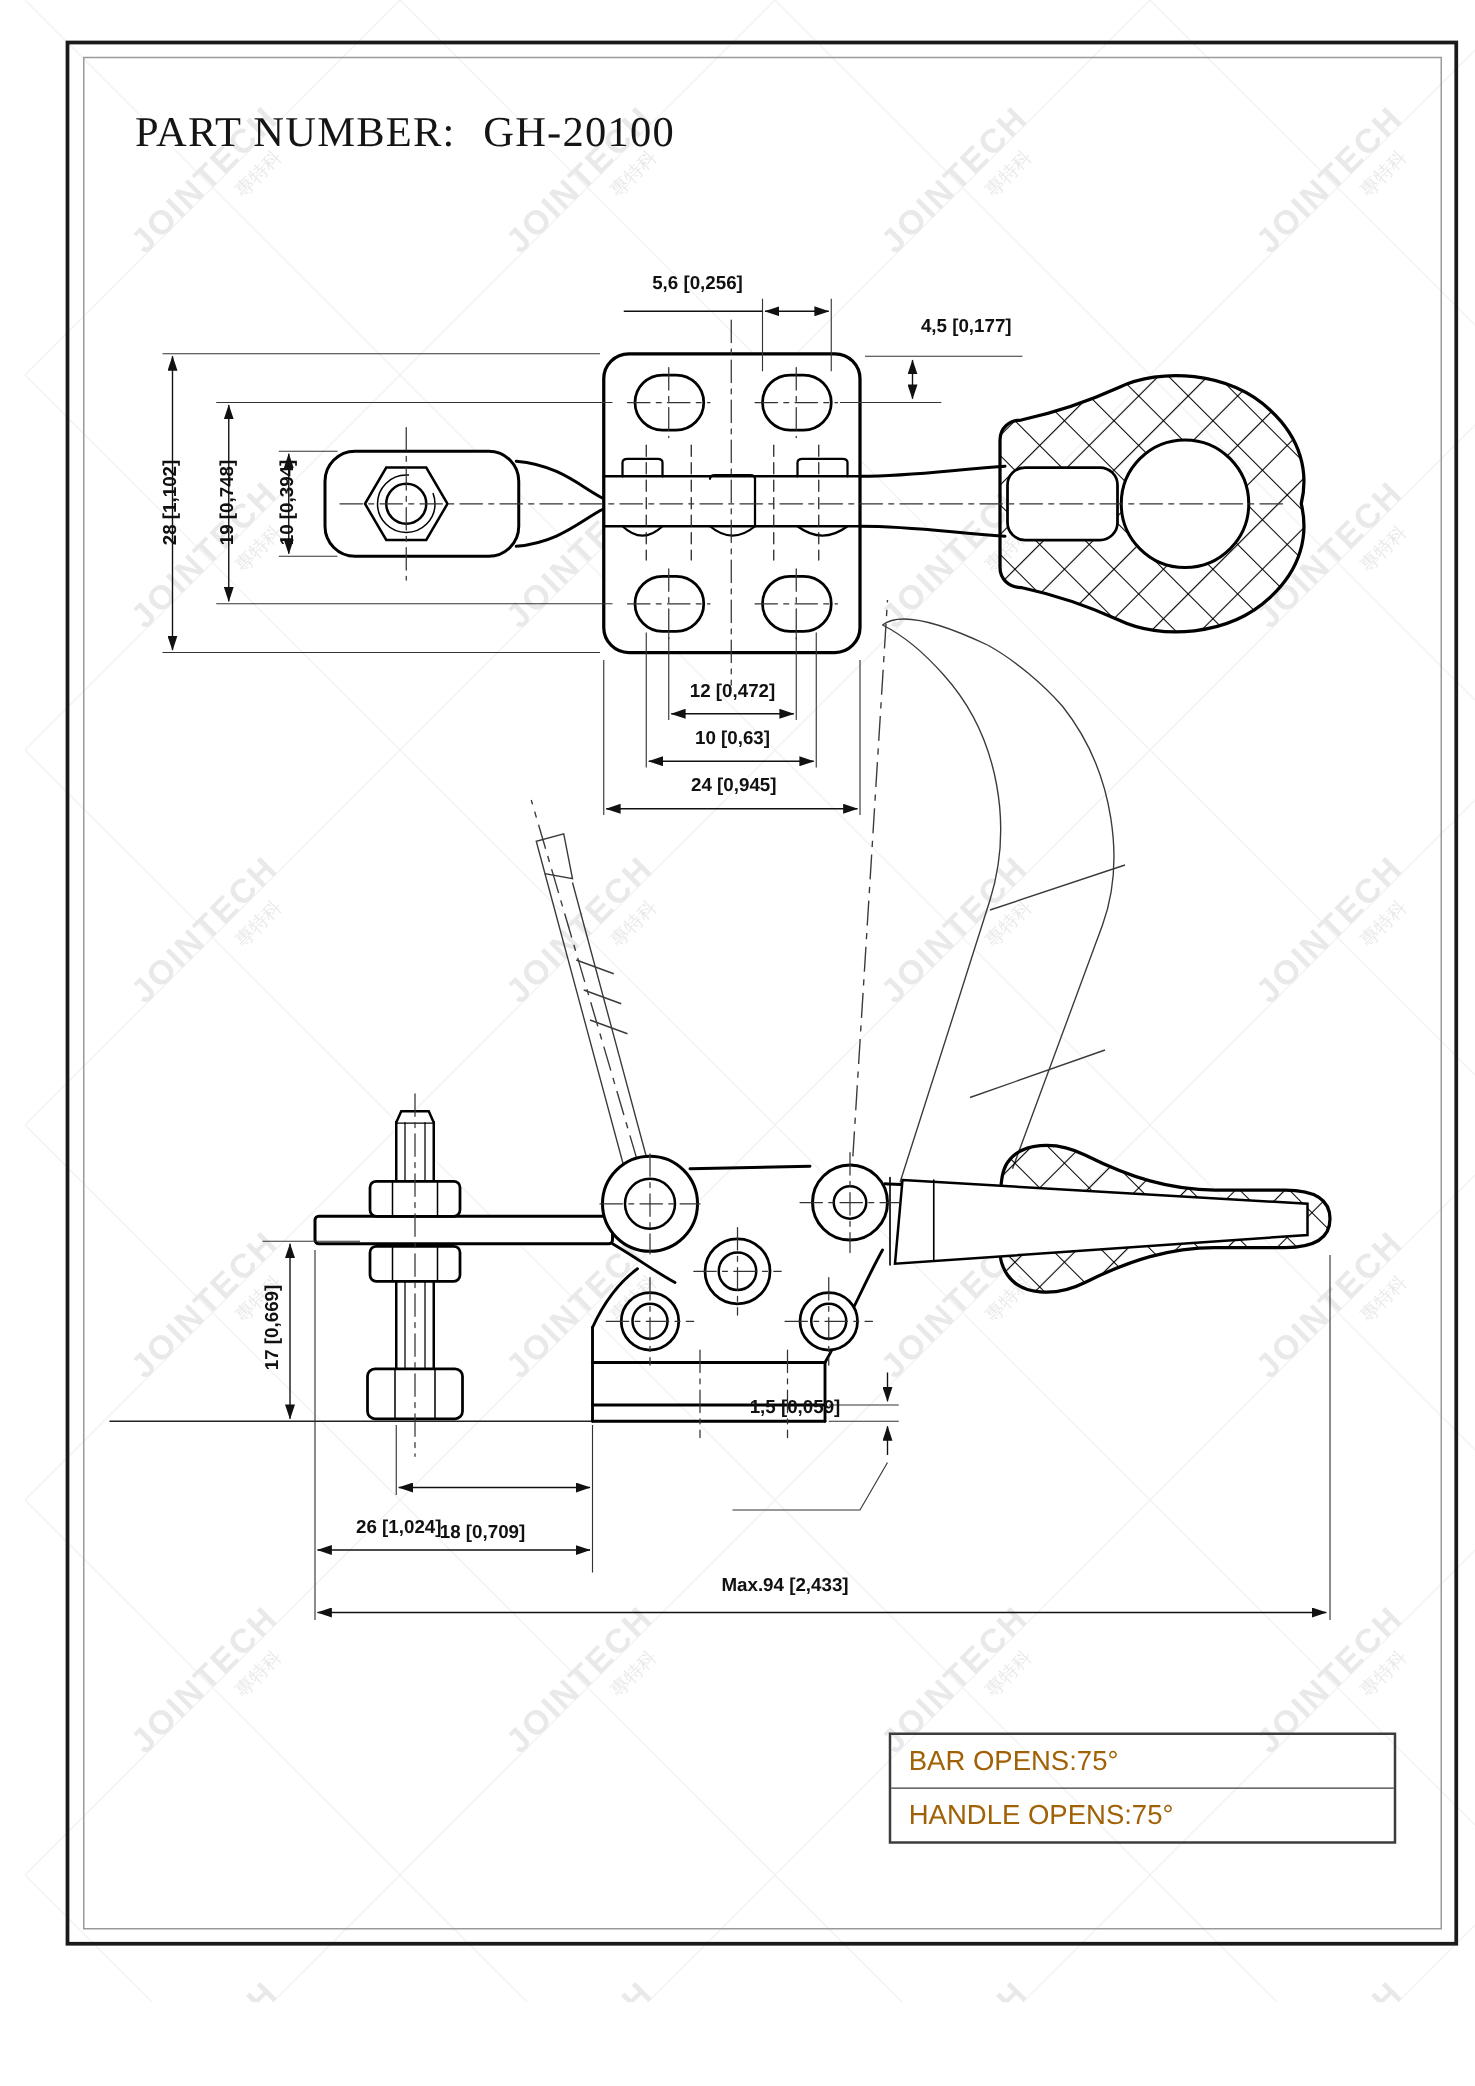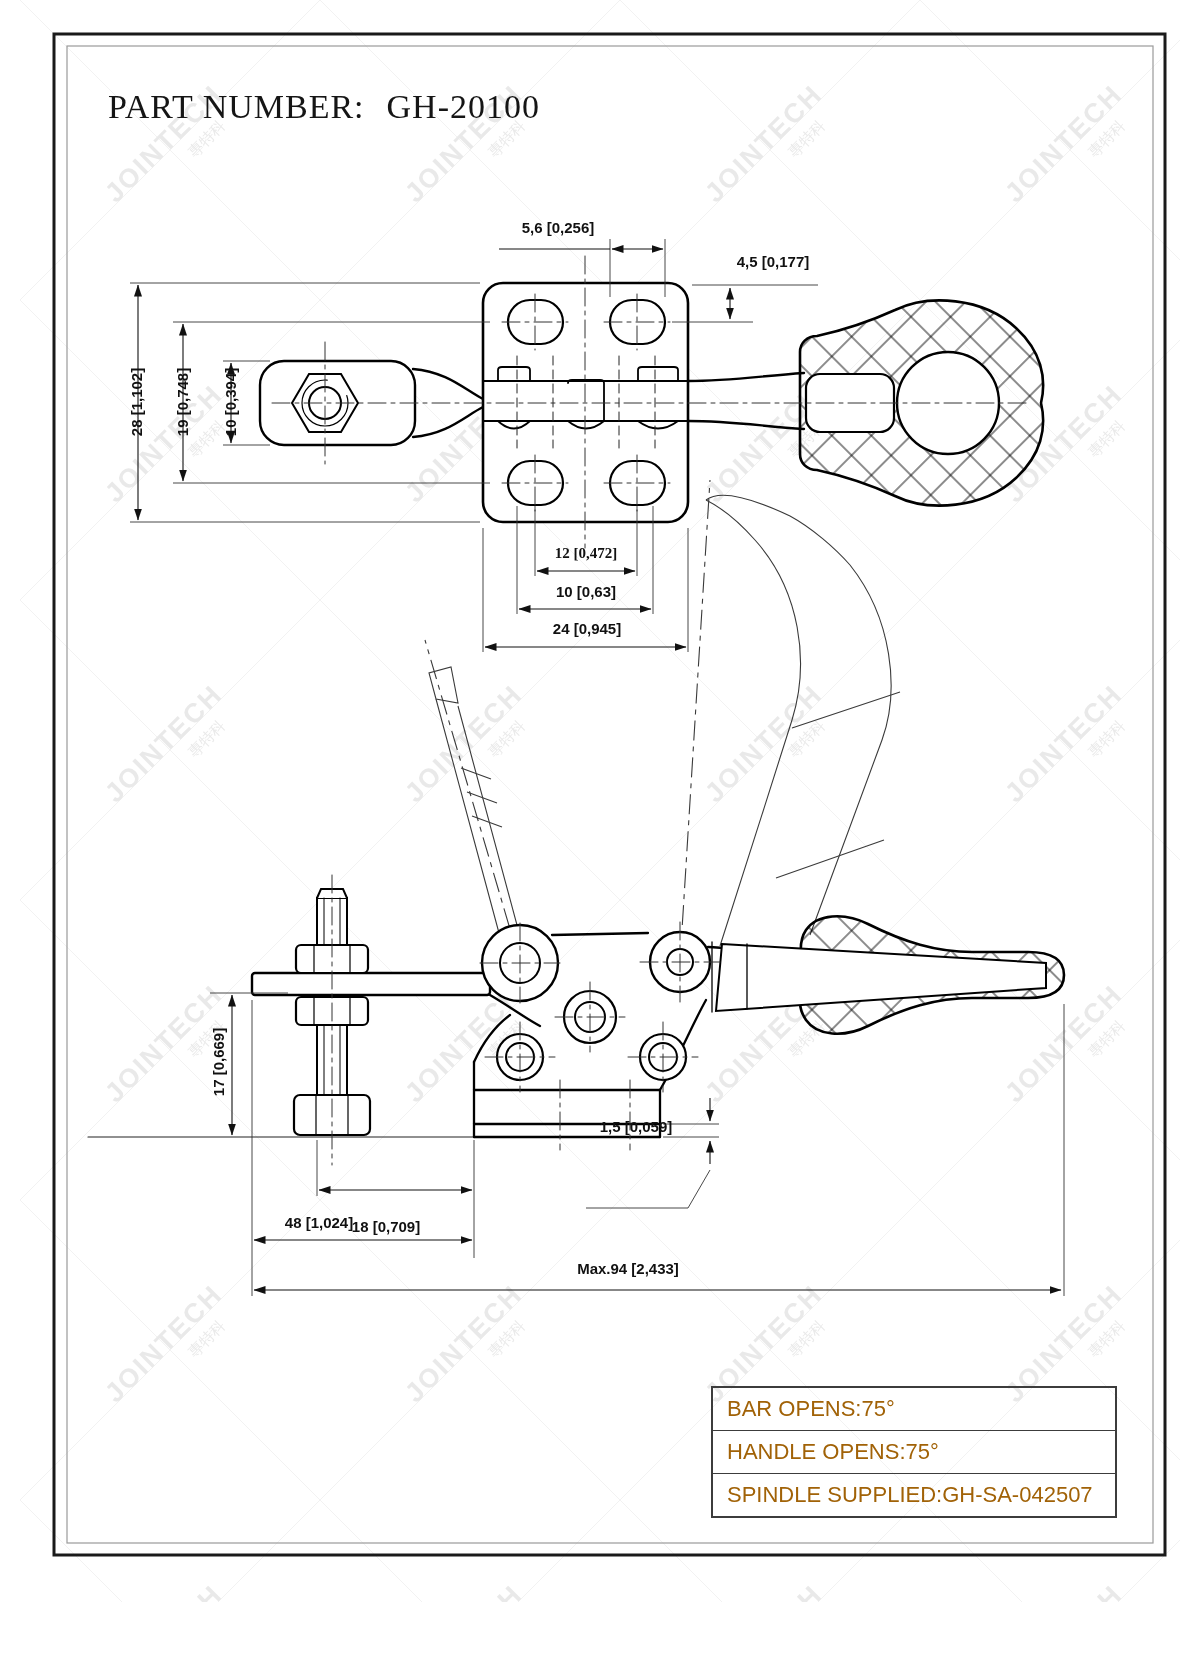--- a/index.html
+++ b/index.html
@@ -204,29 +204,28 @@
 
 <div class="title">
   <span>PART NUMBER:</span><span class="pn">GH-20100</span>
 </div>
 
 <div class="dim" style="left:538px;top:227px;">5,6 [0,256]</div>
 <div class="dim" style="left:753px;top:261px;">4,5 [0,177]</div>
 <div class="dim rot" style="left:116px;top:402px;">28 [1,102]</div>
 <div class="dim rot" style="left:162px;top:402px;">19 [0,748]</div>
 <div class="dim rot" style="left:210px;top:402px;">10 [0,394]</div>
-<div class="dim" style="left:566px;top:553px;font-family:Liberation Serif, serif;">12 [0,472]</div>
+<div class="dim" style="left:566px;top:553px;">12 [0,472]</div>
 <div class="dim" style="left:566px;top:591px;">10 [0,63]</div>
 <div class="dim" style="left:567px;top:628px;">24 [0,945]</div>
 
 <div class="dim rot" style="left:198px;top:1062px;">17 [0,669]</div>
 <div class="dim" style="left:366px;top:1226px;">18 [0,709]</div>
-<div class="dim" style="left:299px;top:1222px;">48 [1,024]</div>
+<div class="dim" style="left:299px;top:1222px;">26 [1,024]</div>
 <div class="dim" style="left:616px;top:1126px;">1,5 [0,059]</div>
 <div class="dim" style="left:608px;top:1268px;">Max.94 [2,433]</div>
 
 <div class="spec-table">
   <div class="spec-row">BAR OPENS:75°</div>
   <div class="spec-row">HANDLE OPENS:75°</div>
-  <div class="spec-row">SPINDLE SUPPLIED:GH-SA-042507</div>
 </div>
 
 </div>
 
 </body></html>

